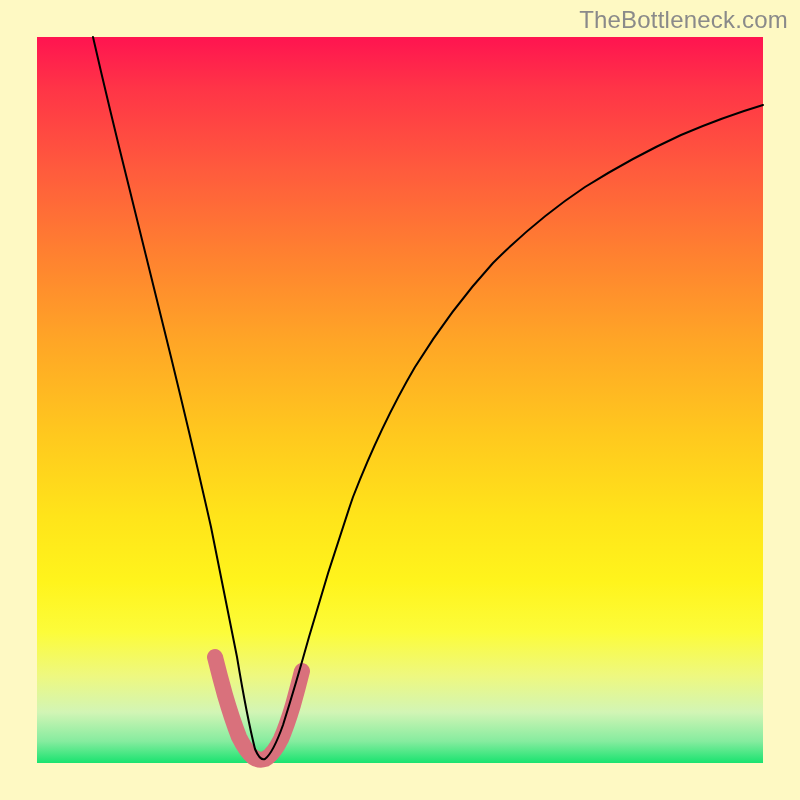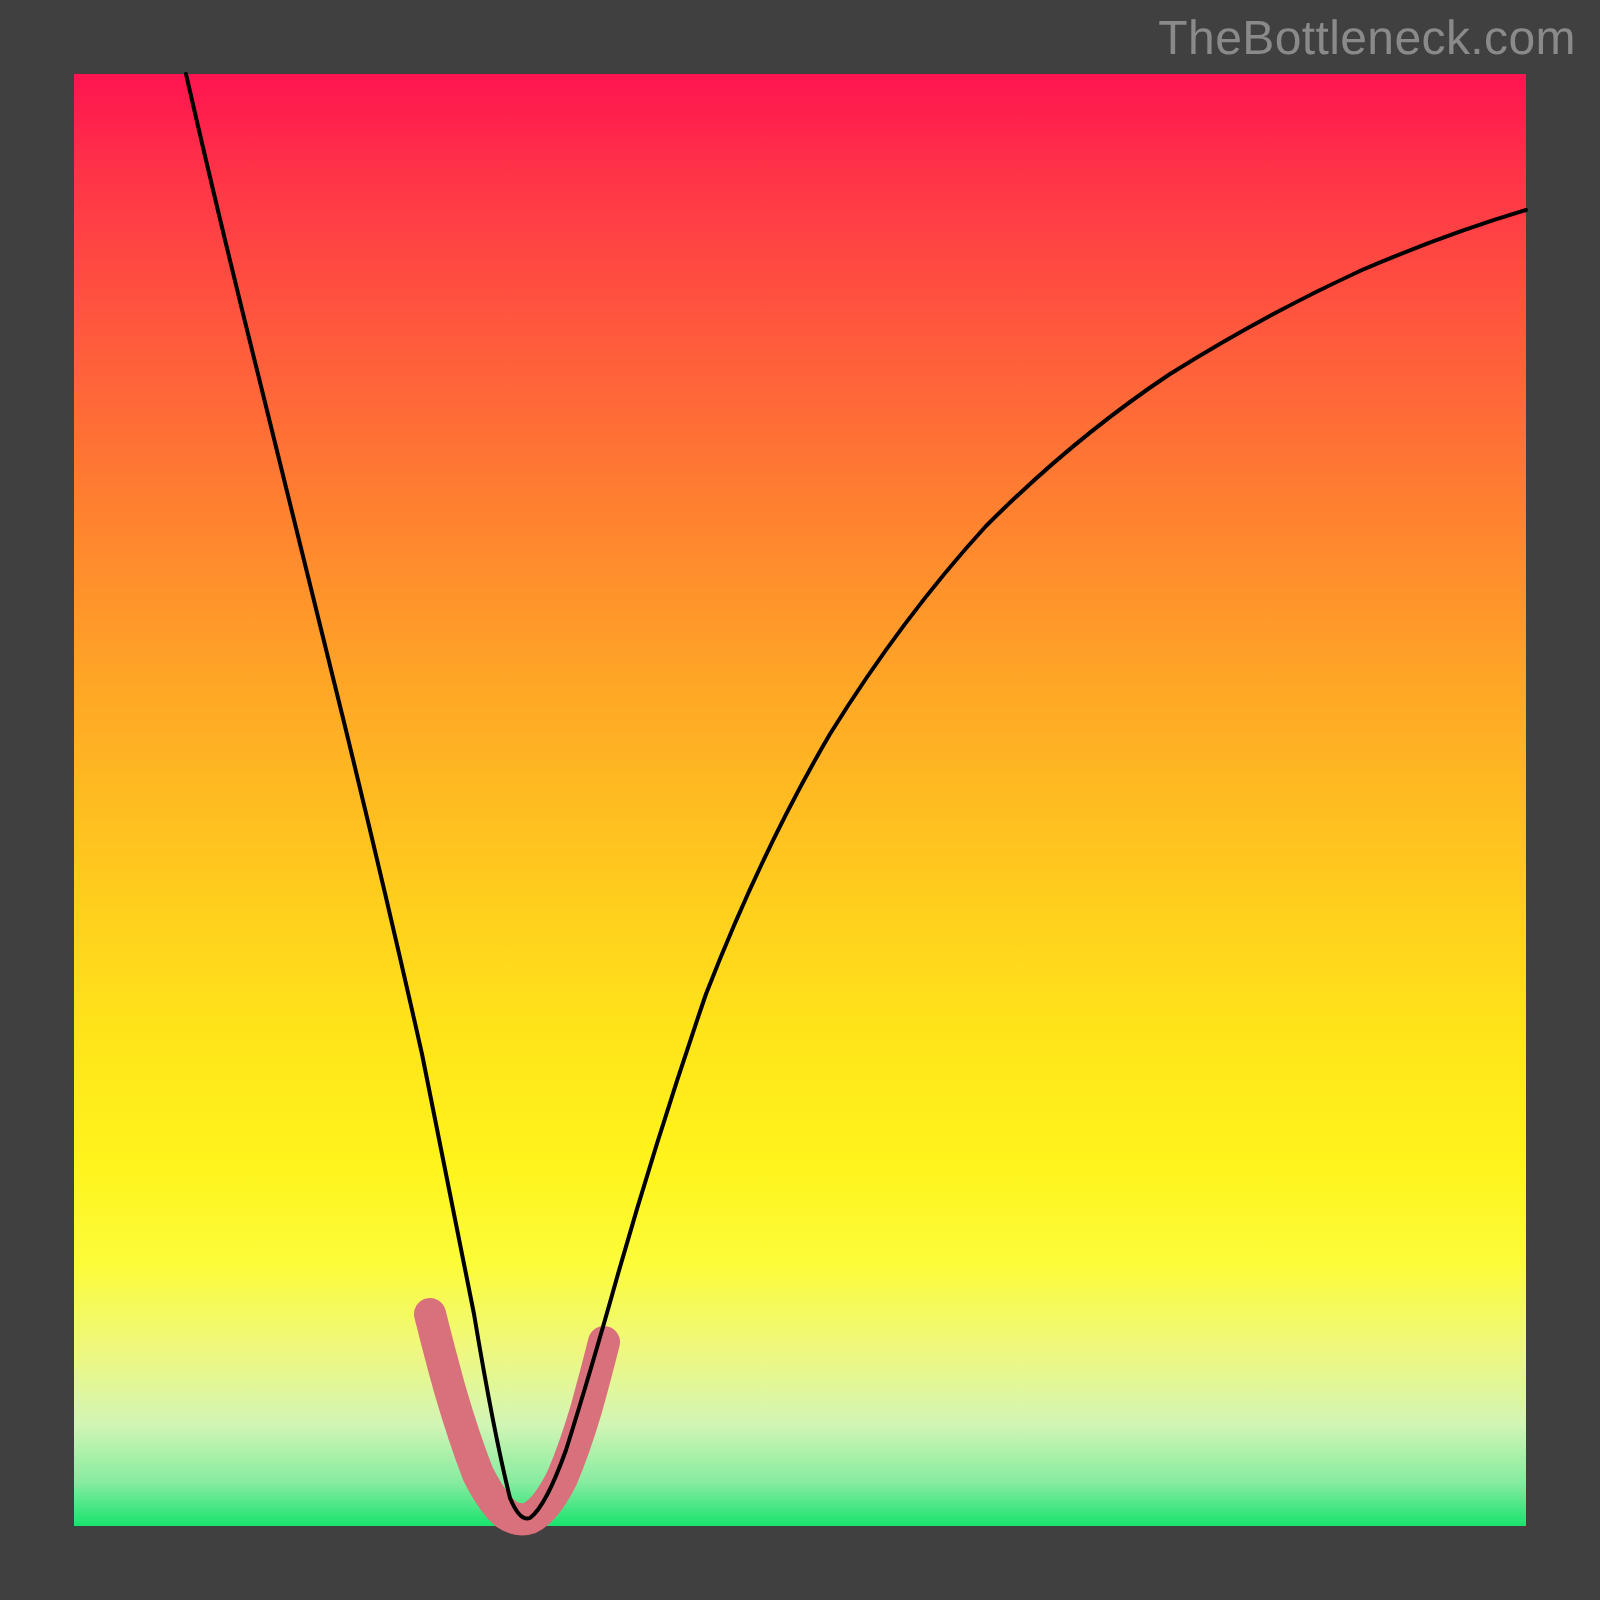--- a/index.html
+++ b/index.html
@@ -10,21 +10,21 @@
     background: #000000;
     overflow: hidden;
     font-family: Arial, Helvetica, sans-serif;
   }
   .stage {
     position: absolute;
     left: 0;
     top: 0;
     width: 800px;
     height: 800px;
-    background: #404040;
+    background: #fef9c3;
   }
   .plot-area {
     position: absolute;
     left: 37px;
     top: 37px;
     width: 726px;
     height: 726px;
     
     background: linear-gradient(to bottom,
       #ff1450 0%,

